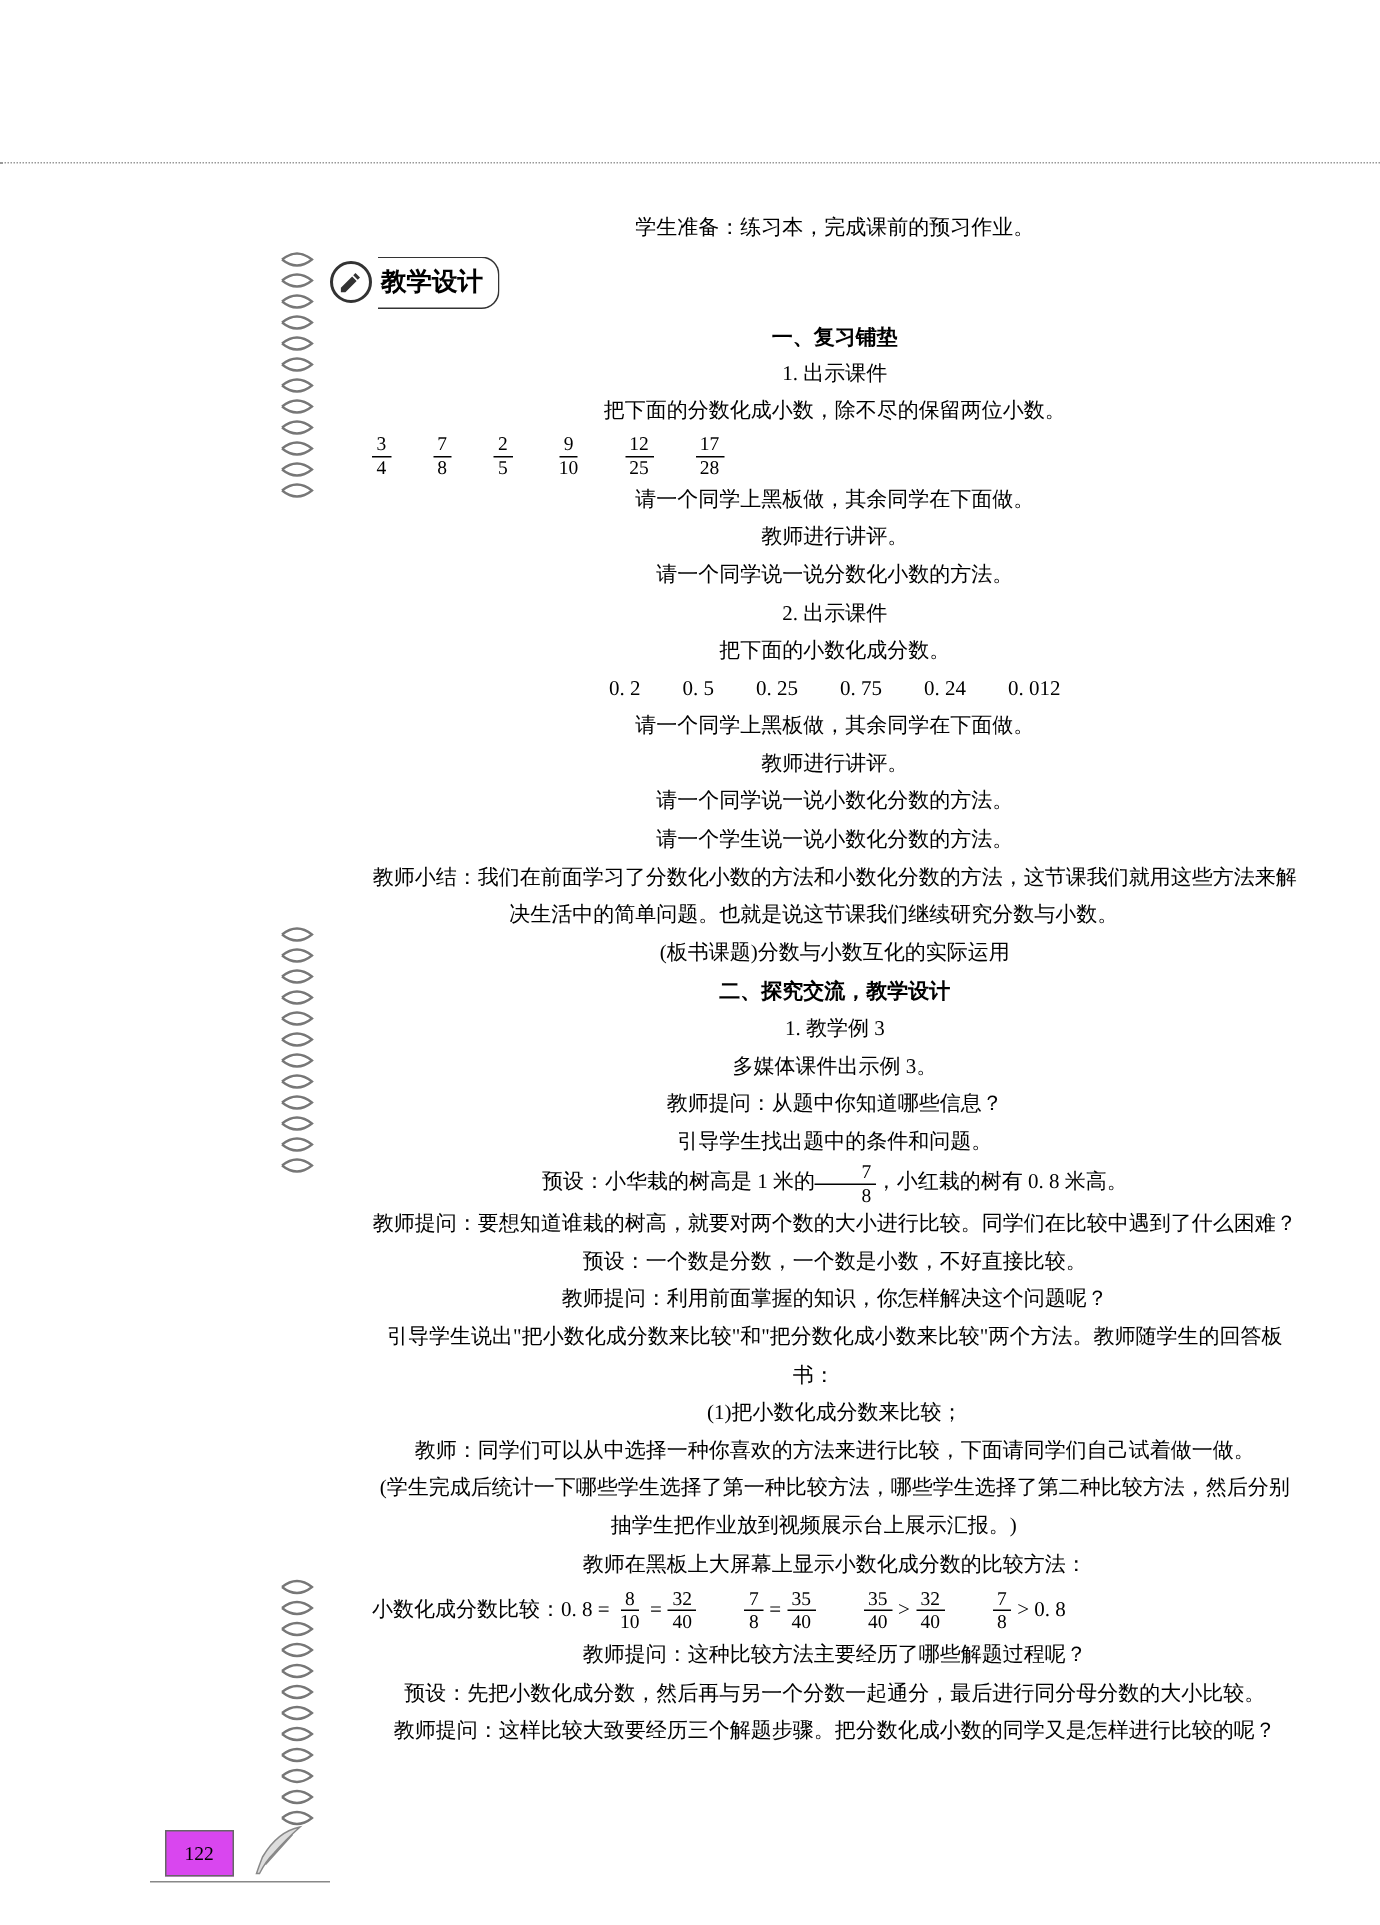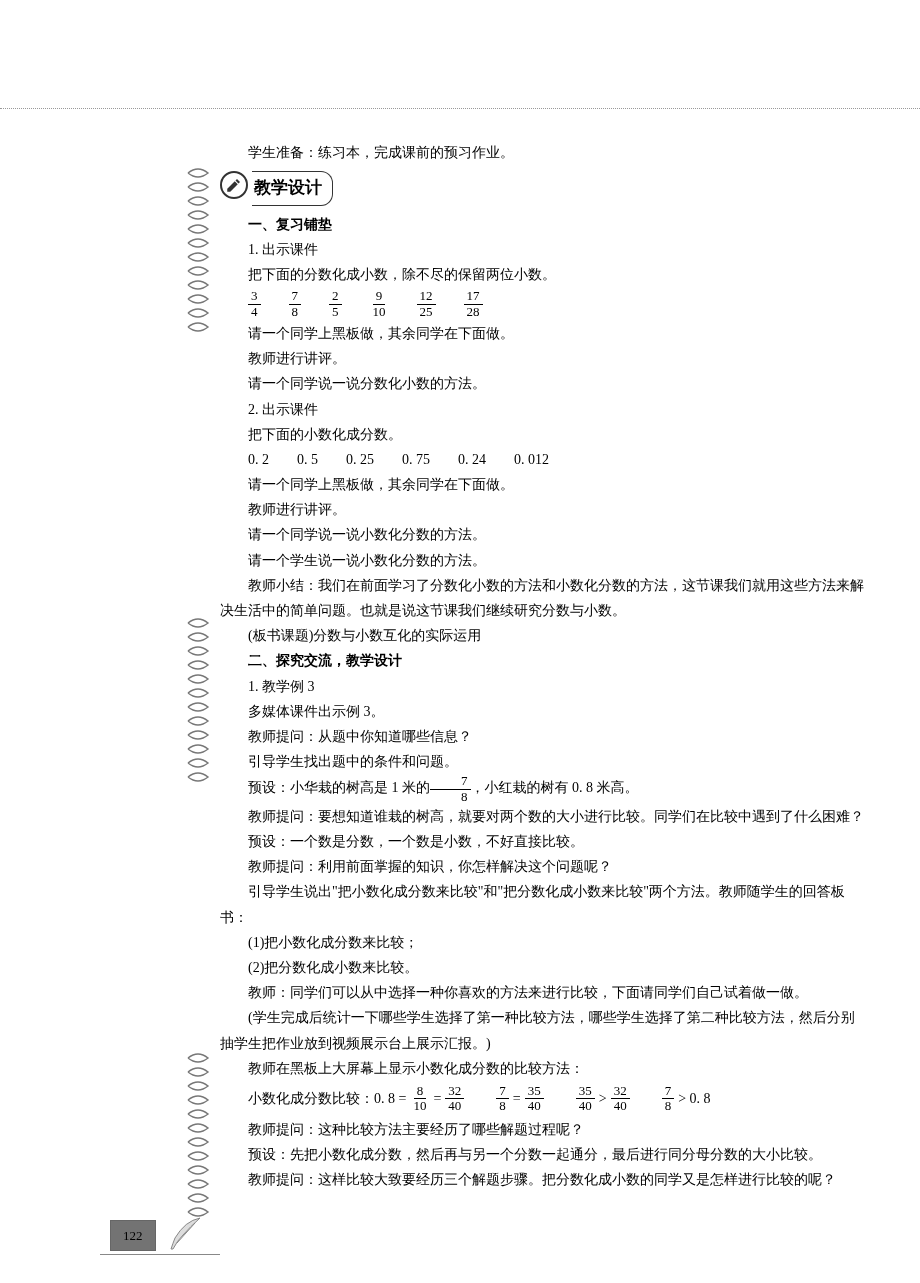--- a/index.html
+++ b/index.html
@@ -29,24 +29,24 @@
   .spiral-2 { top: 615px; height: 175px; }
   .spiral-3 { top: 1050px; height: 175px; }
   .spiral svg { width: 100%; height: 100%; }
   .content {
     position: absolute;
     left: 220px;
     top: 140px;
     width: 645px;
   }
   .indent { text-indent: 2em; }
-  p { margin: 0; }
+  p { margin: 0; text-align: center; }
   .section-header {
     display: flex;
-    align-items: flex-start;
+    align-items: center;
     margin: 6px 0;
   }
   .badge {
     display: inline-flex;
     align-items: center;
     border: 2px solid #333;
     border-radius: 50%;
     width: 28px;
     height: 28px;
     justify-content: center;
@@ -93,21 +93,21 @@
     margin: 3px 0;
   }
   .math-line .gap { width: 24px; }
   .page-num-box {
     position: absolute;
     left: 110px;
     bottom: 32px;
     border: 1px solid #666;
     padding: 3px 12px;
     font-size: 13px;
-    background: #737373;
+    background: #d946ef;
   }
   .feather {
     position: absolute;
     left: 165px;
     bottom: 30px;
     width: 40px;
     height: 40px;
   }
   .bottom-line {
     position: absolute;
@@ -245,21 +245,20 @@
         <span class="num">7</span>
         <span class="den">8</span>
       </span><span>，小红栽的树有 0. 8 米高。</span>
   </p>
 
   <p class="indent">教师提问：要想知道谁栽的树高，就要对两个数的大小进行比较。同学们在比较中遇到了什么困难？</p>
   <p class="indent">预设：一个数是分数，一个数是小数，不好直接比较。</p>
   <p class="indent">教师提问：利用前面掌握的知识，你怎样解决这个问题呢？</p>
   <p class="indent">引导学生说出"把小数化成分数来比较"和"把分数化成小数来比较"两个方法。教师随学生的回答板书：</p>
   <p class="indent">(1)把小数化成分数来比较；</p>
-  <p class="indent">(2)把分数化成小数来比较。</p>
   <p class="indent">教师：同学们可以从中选择一种你喜欢的方法来进行比较，下面请同学们自己试着做一做。</p>
   <p class="indent">(学生完成后统计一下哪些学生选择了第一种比较方法，哪些学生选择了第二种比较方法，然后分别抽学生把作业放到视频展示台上展示汇报。)</p>
   <p class="indent">教师在黑板上大屏幕上显示小数化成分数的比较方法：</p>
 
   <div class="math-line">
     <span>小数化成分数比较：0. 8 =</span>
     <span class="frac">
         <span class="num">8</span>
         <span class="den">10</span>
       </span>

